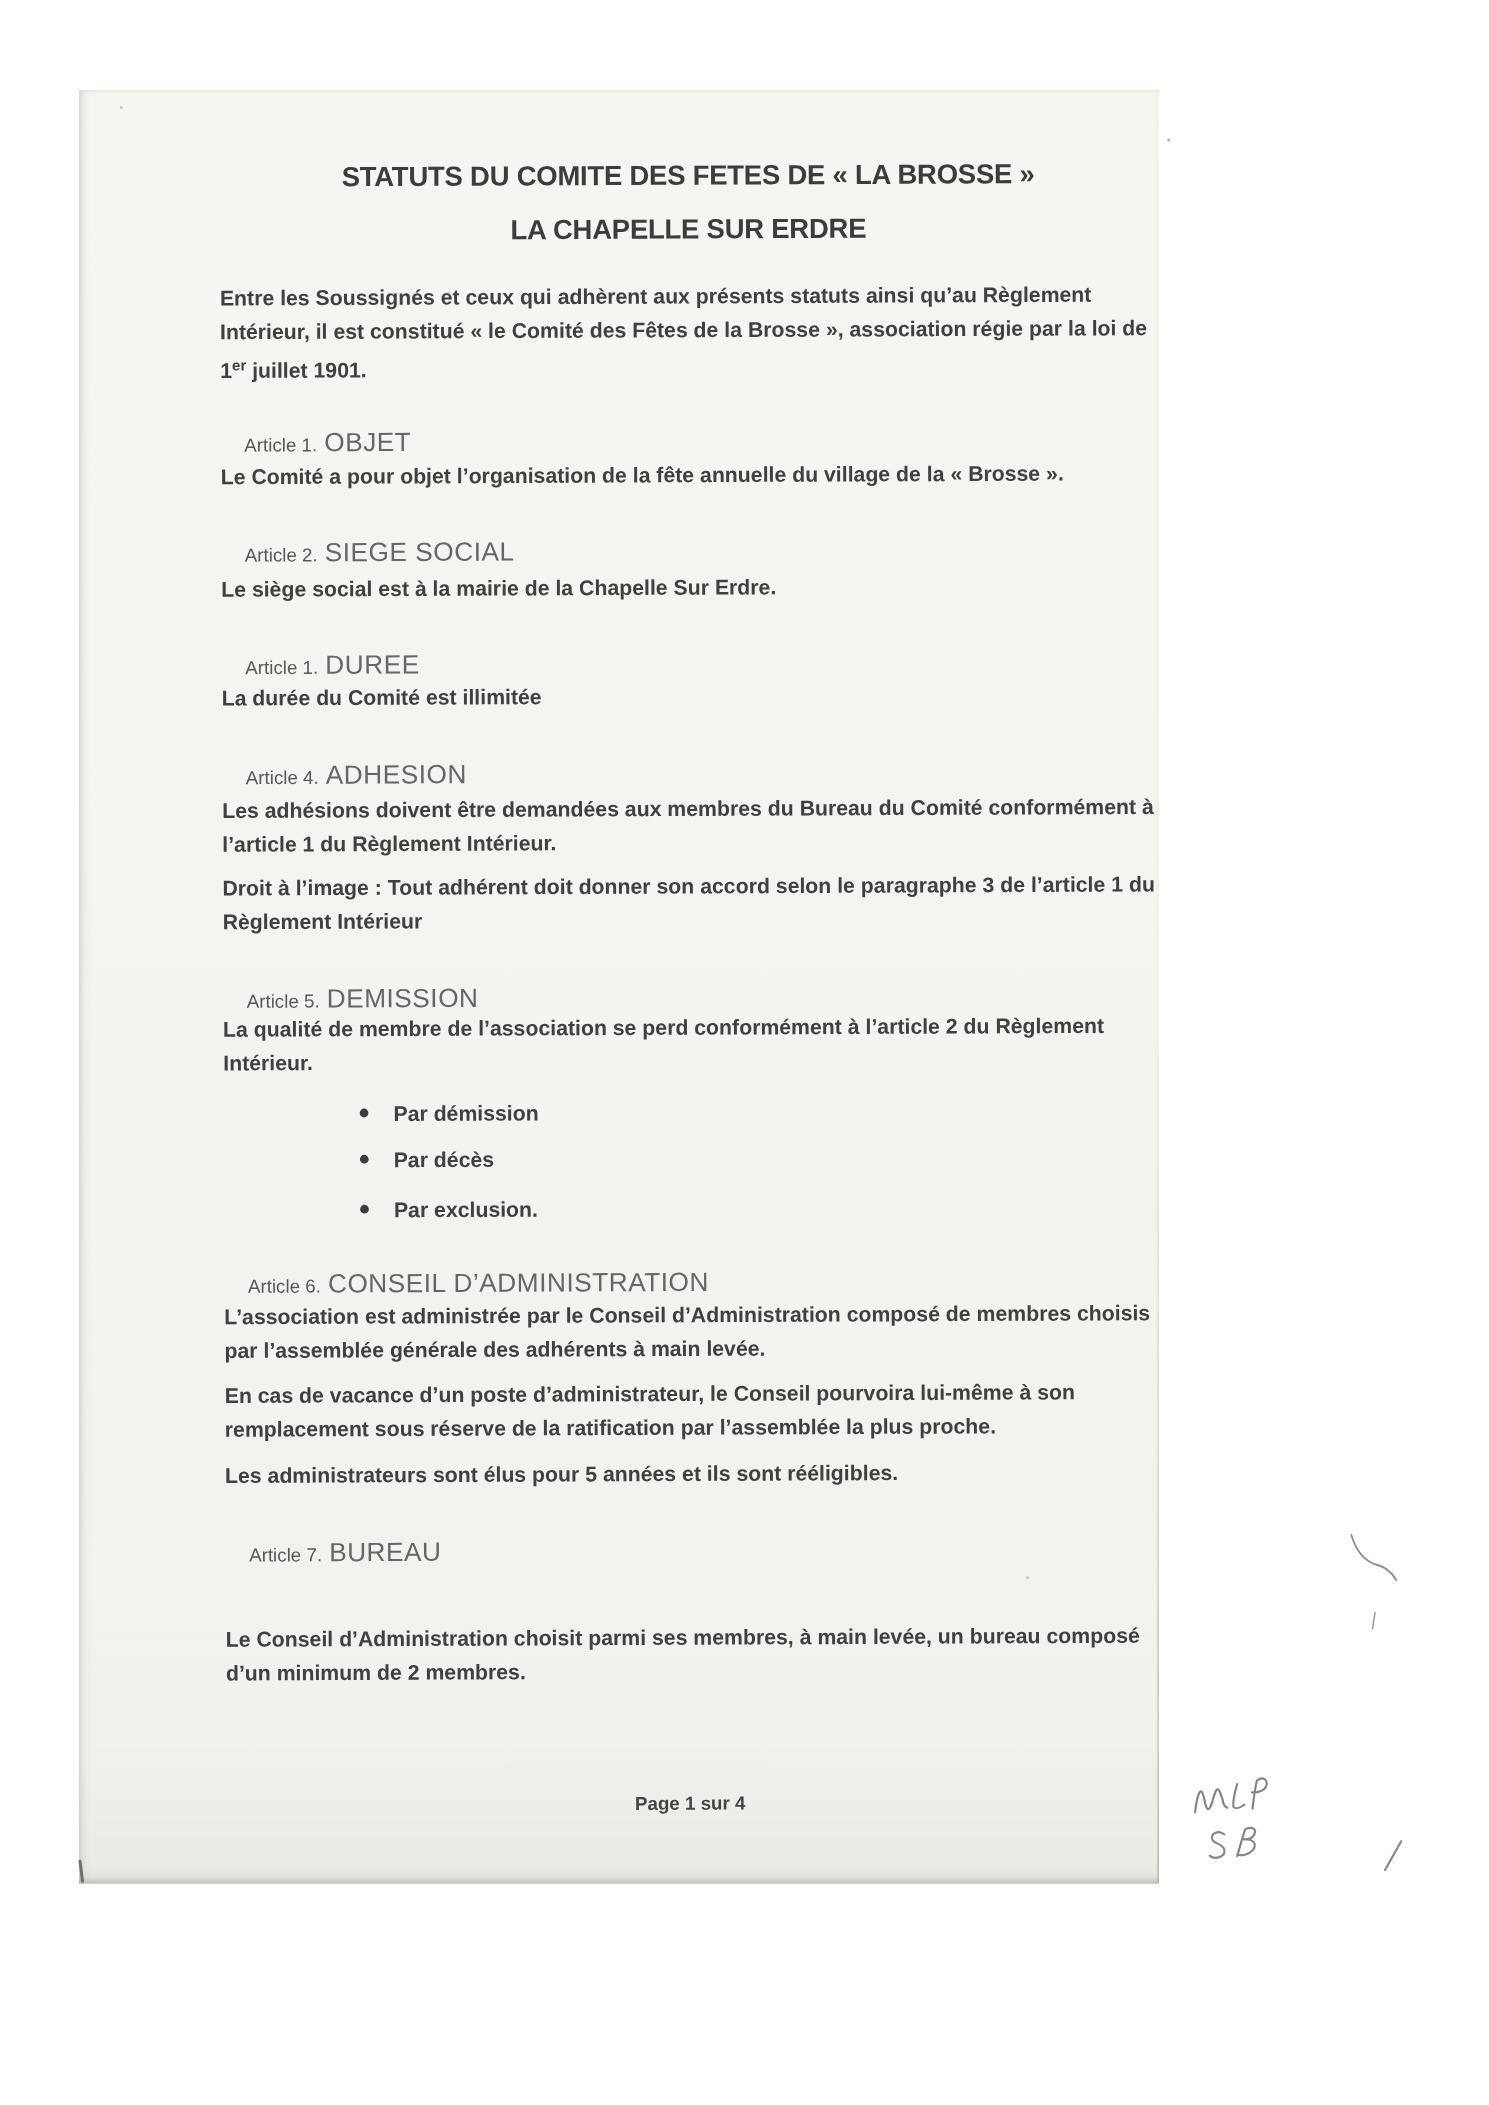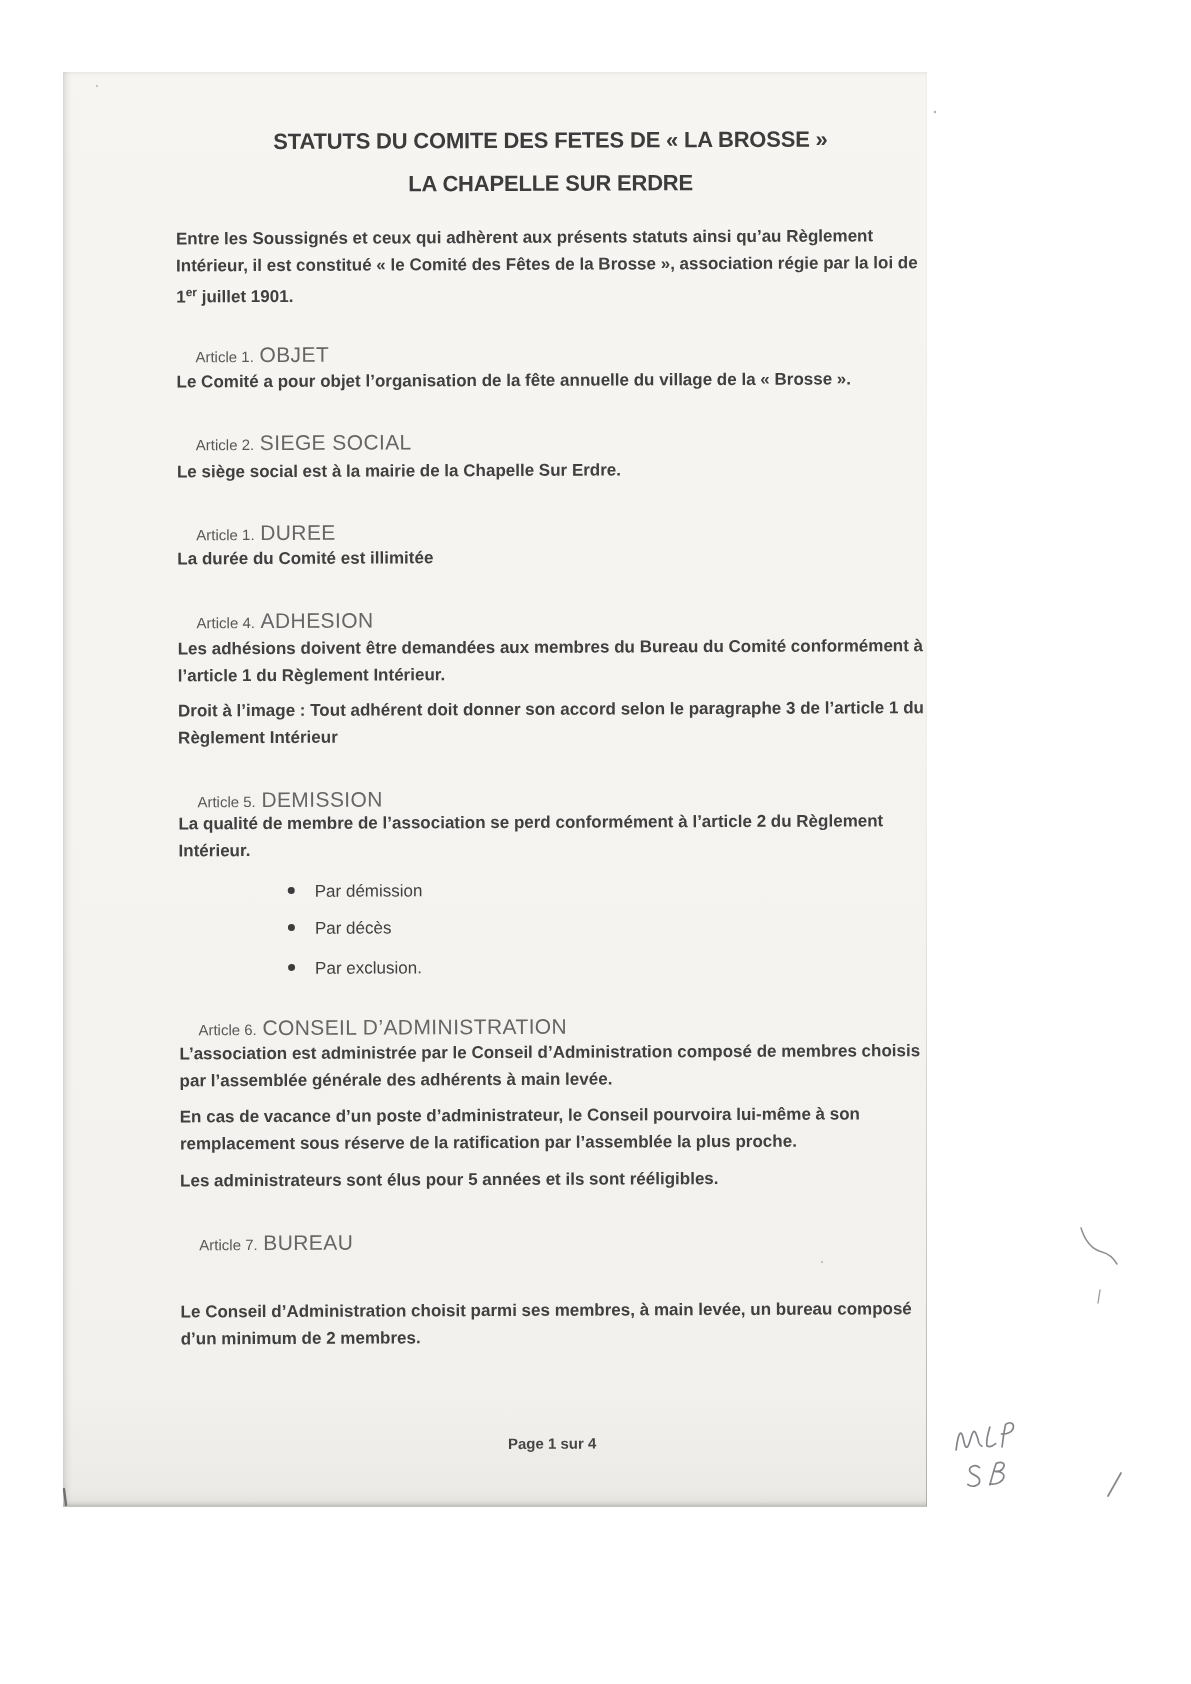--- a/index.html
+++ b/index.html
@@ -22,21 +22,21 @@
          font-weight:700;color:#3c3c3c;letter-spacing:-0.2px;}
   .body{left:115px;width:905px;font-size:17px;line-height:27px;font-weight:700;
         color:#404040;white-space:pre-line;}
   .head{left:93px;line-height:26px;white-space:nowrap;}
   .alabel{display:inline-block;width:64px;font-size:15px;font-weight:400;color:#585858;margin-left:41px;}
   .atitle{font-size:21px;font-weight:400;color:#666666;letter-spacing:.4px;}
   .sup{font-size:12px;vertical-align:6px;}
   .bullet{left:224px;line-height:27px;}
   .dot{display:inline-block;width:7px;height:7px;border-radius:50%;
        background:#3c3c3c;margin-right:20px;vertical-align:3px;}
-  .btxt{font-size:17px;font-weight:400;color:#404040;}
+  .btxt{font-size:17px;font-weight:700;color:#404040;}
   .footer{left:-26px;width:1024px;text-align:center;font-size:15px;
           font-weight:700;color:#454545;}
   .hand{position:absolute;}
   .hand svg{overflow:visible;}
   .artifacts{position:absolute;left:0;top:0;pointer-events:none;}
 </style>
 </head>
 <body>
 
 <div class="paper">

